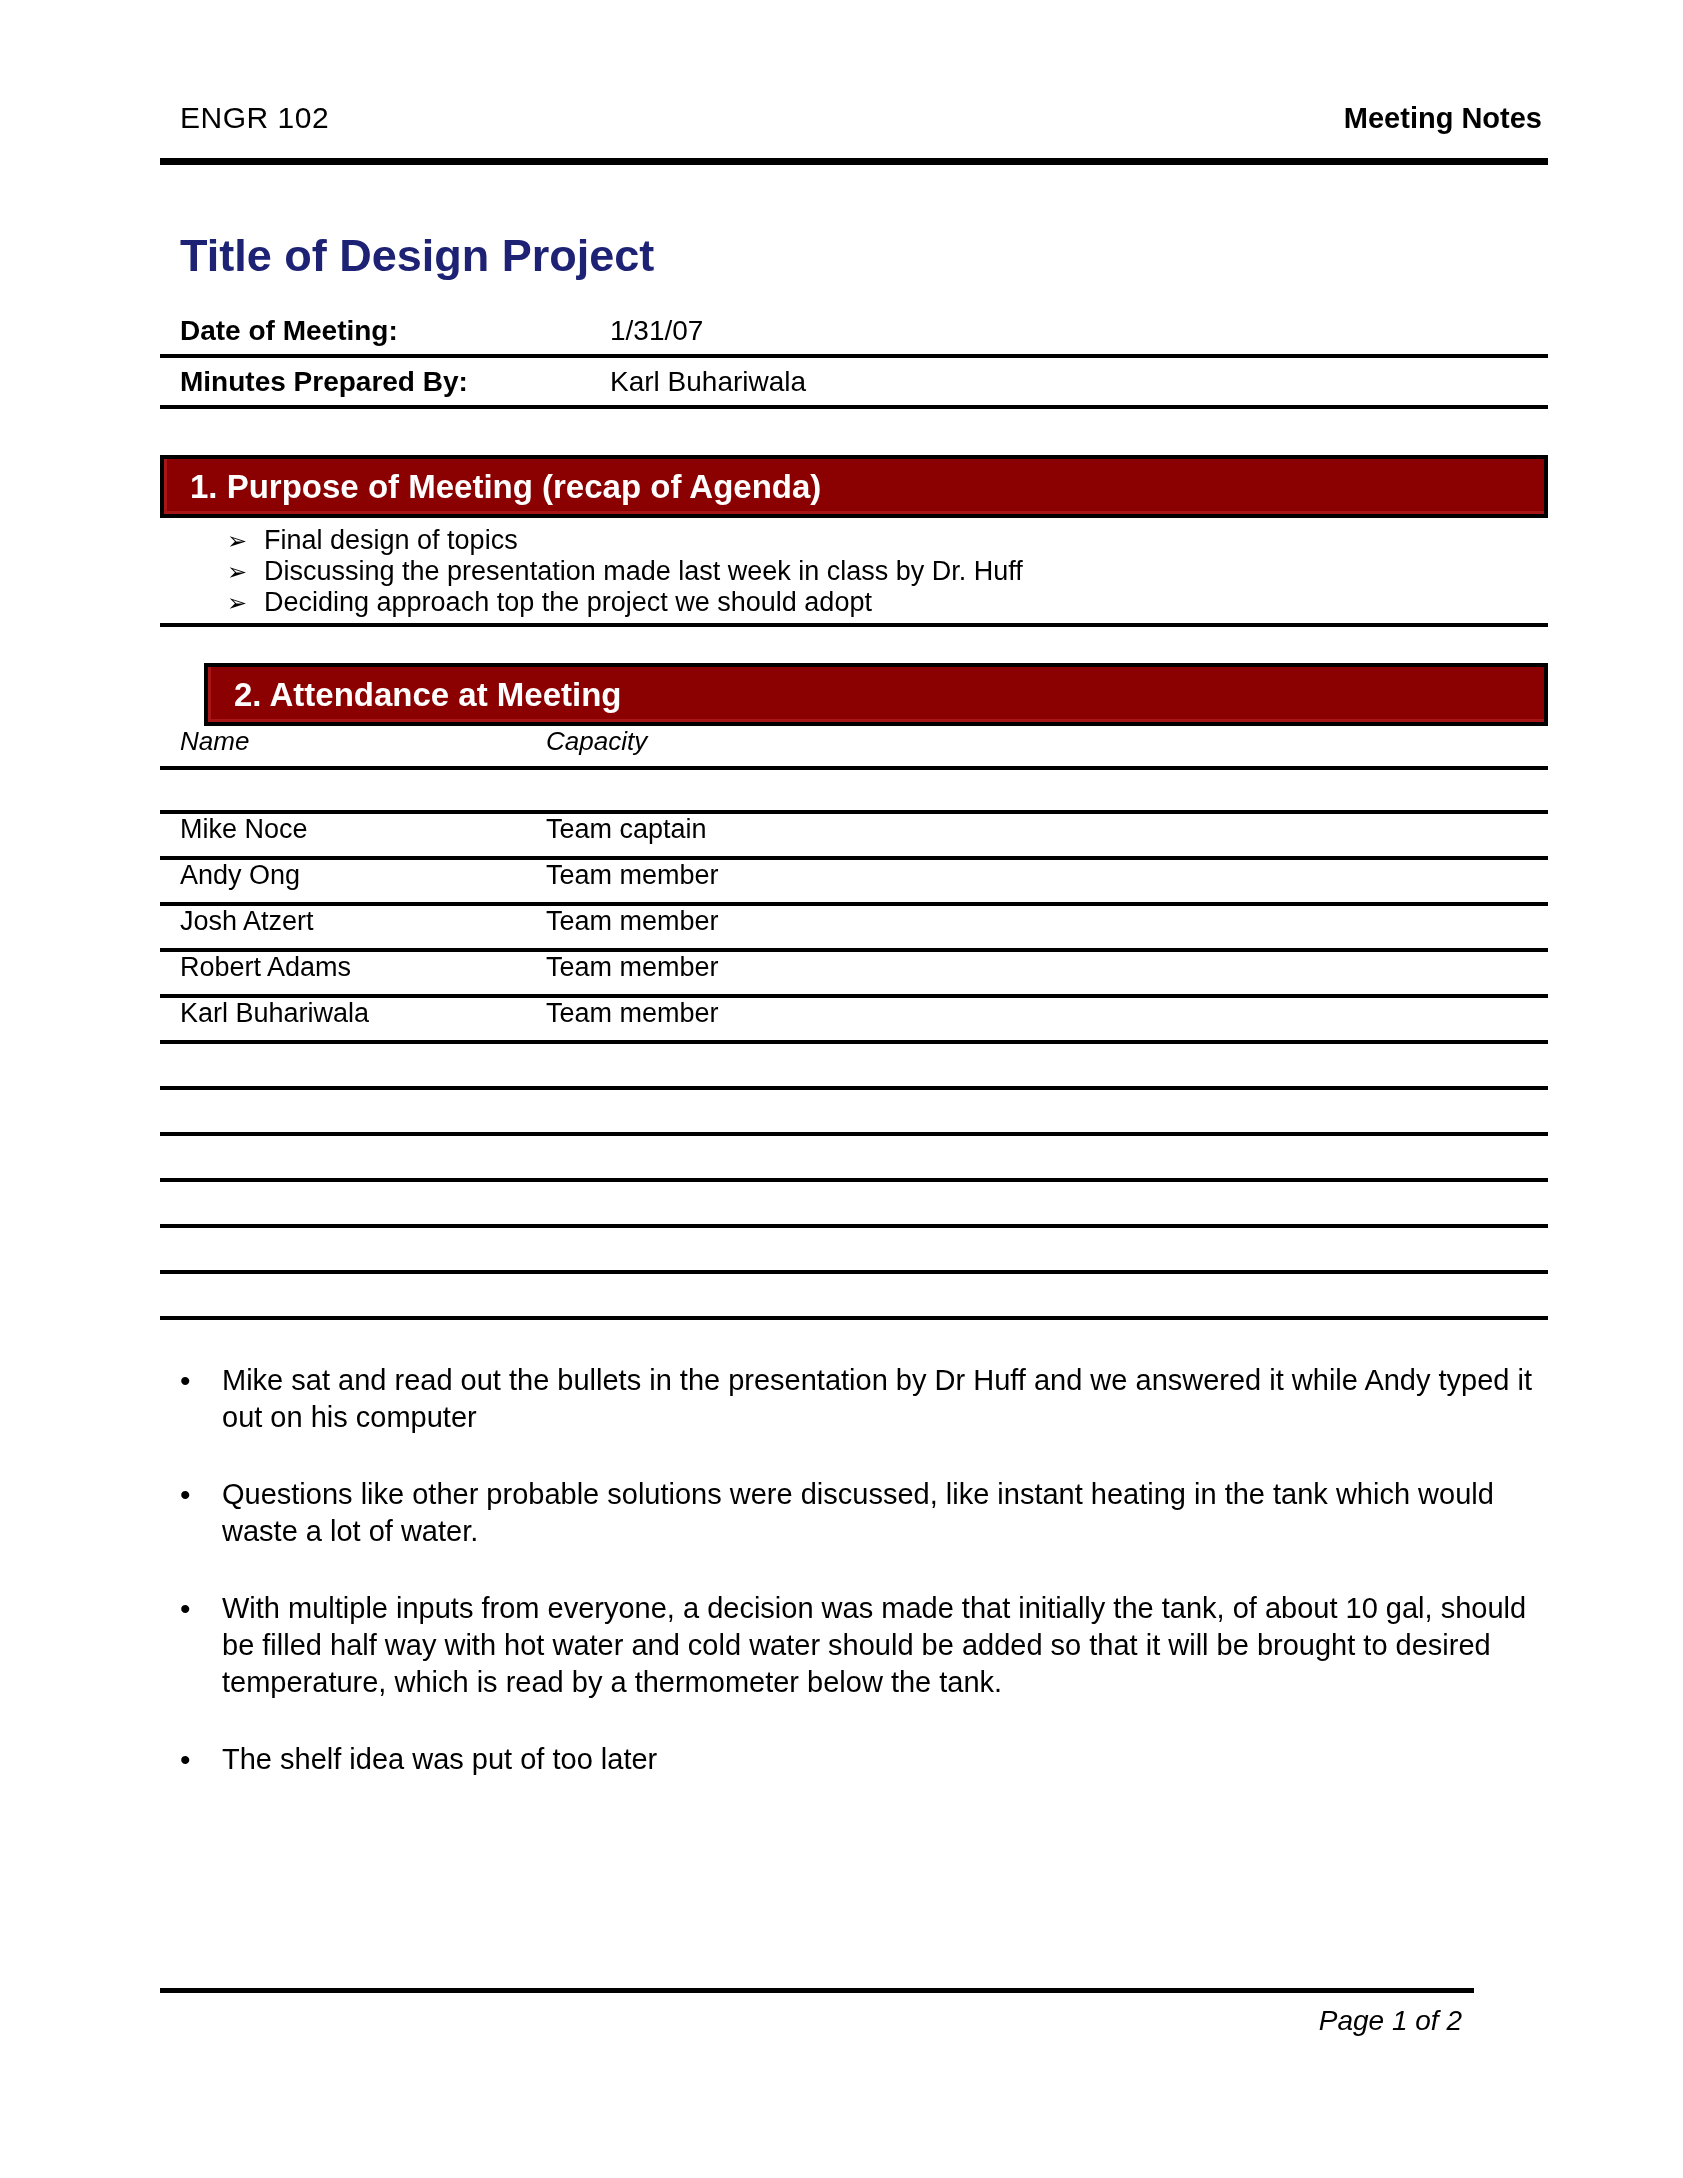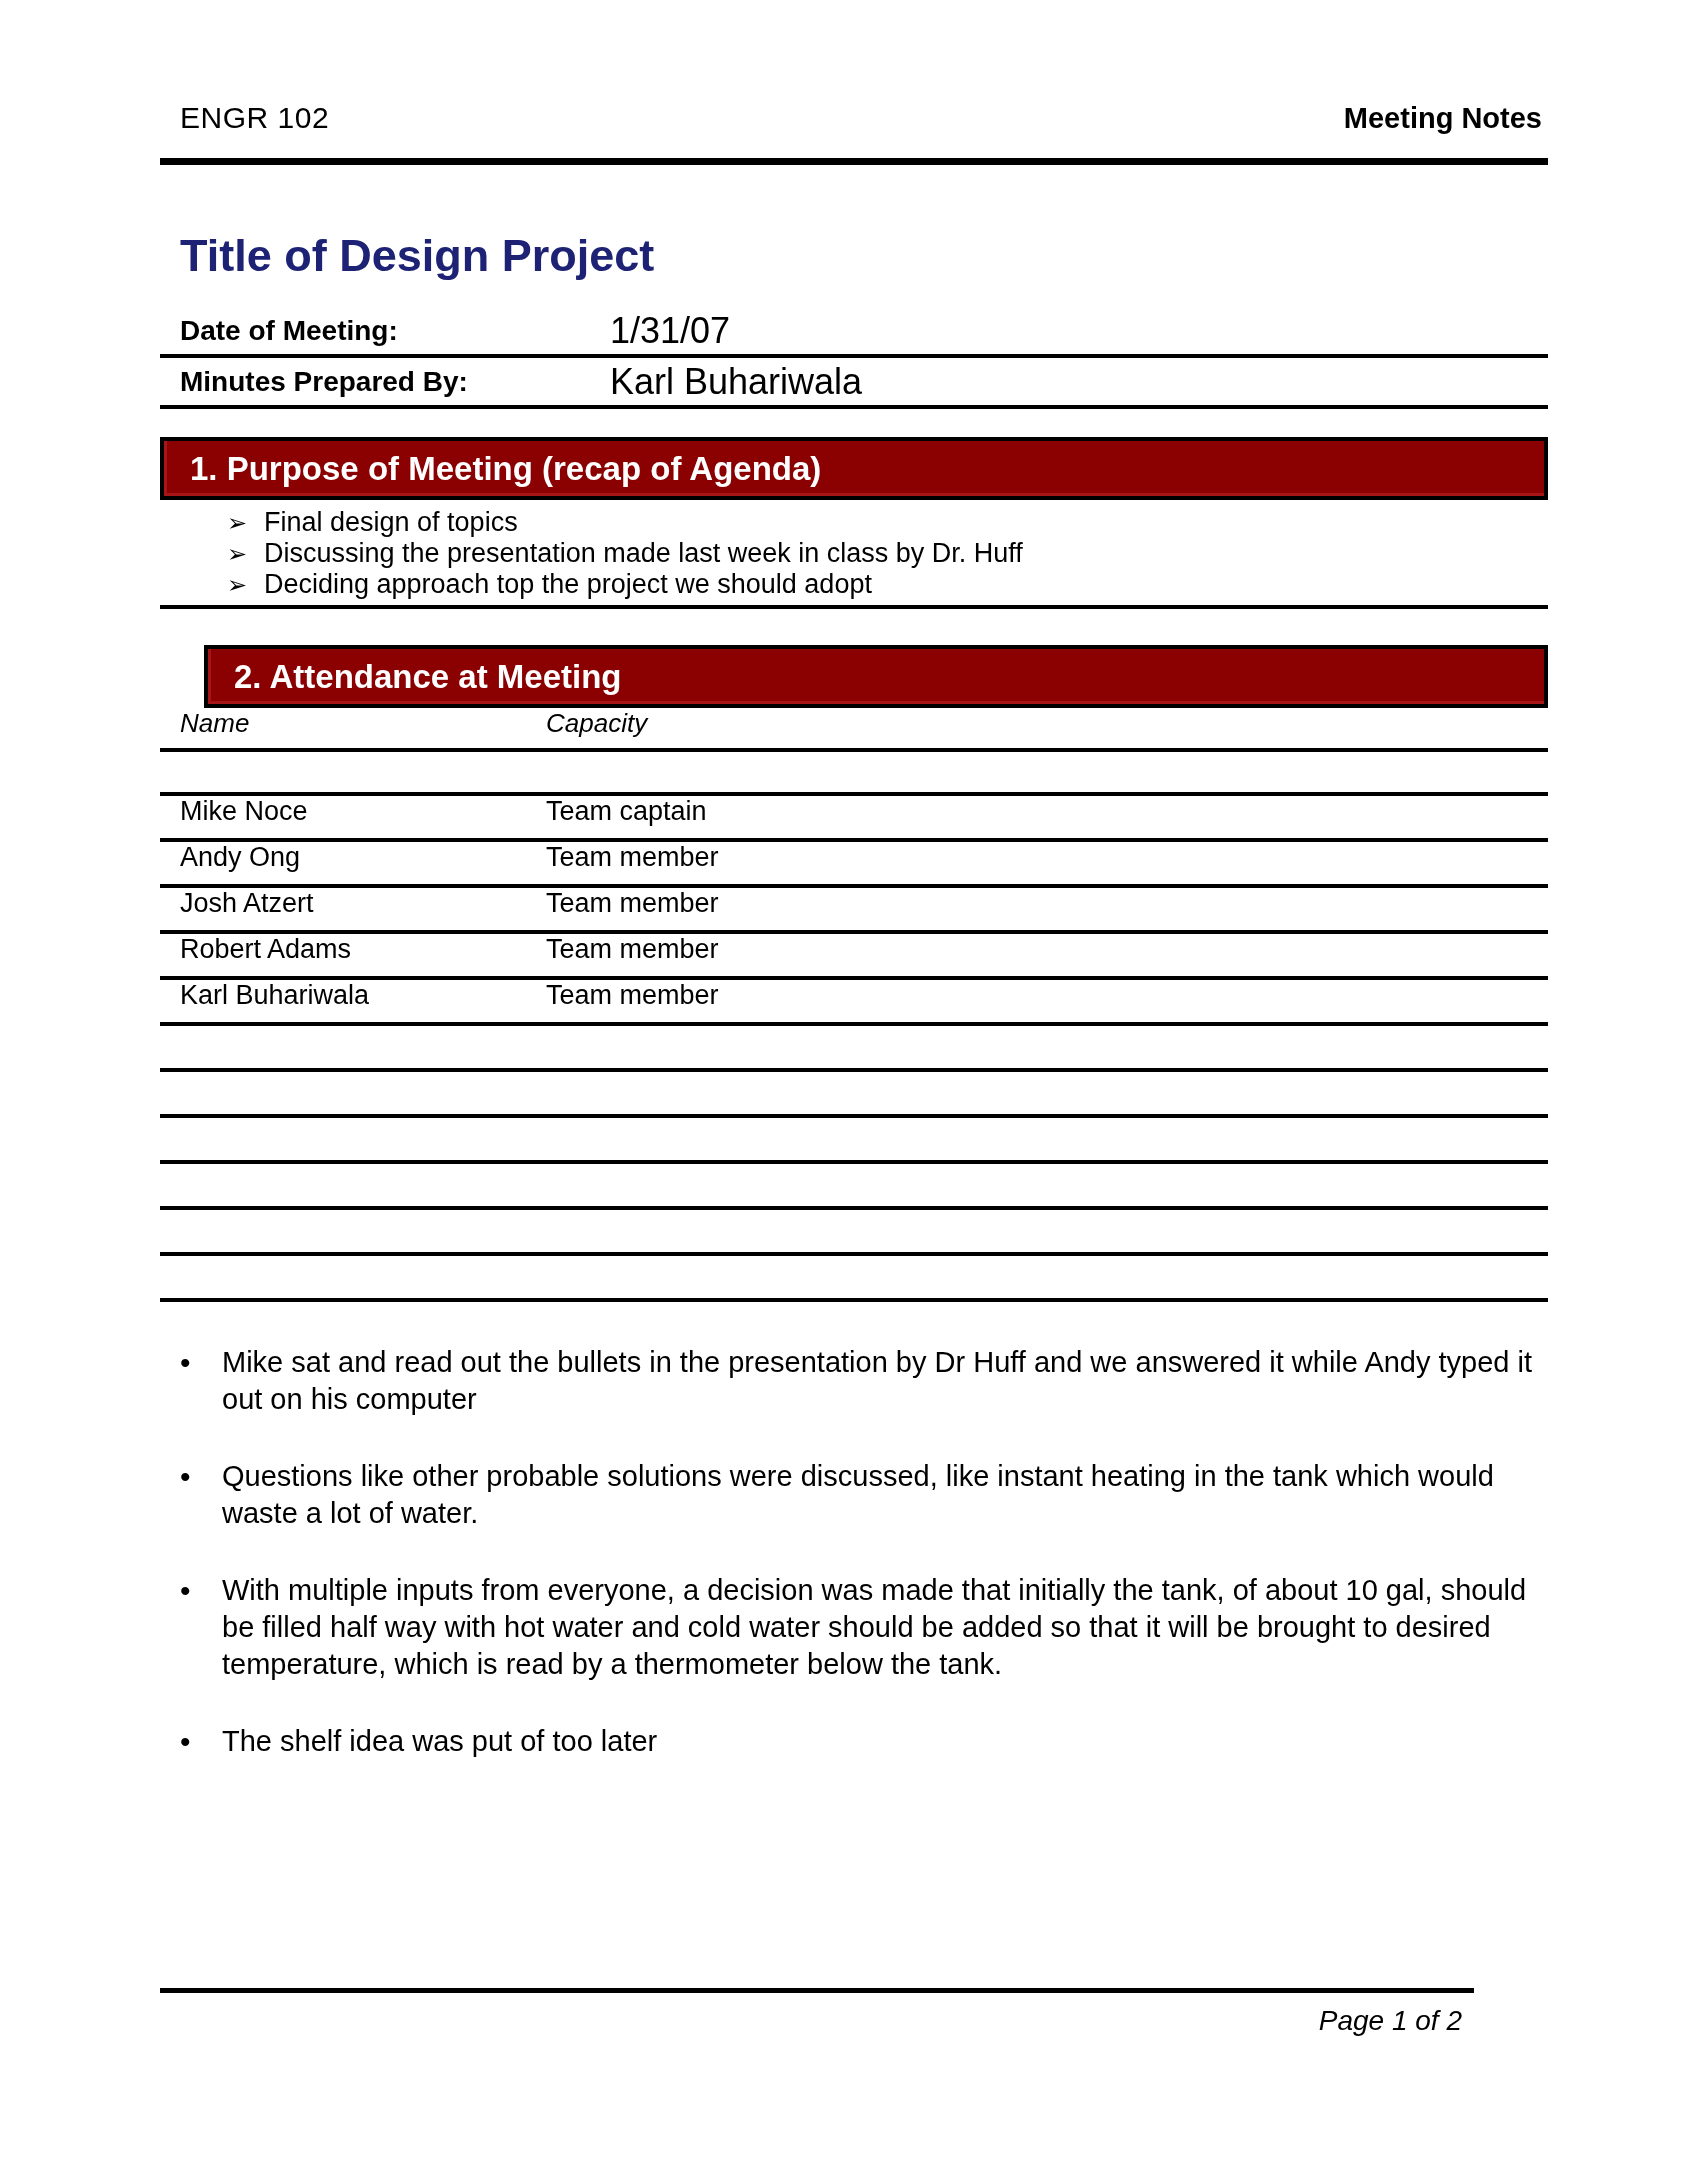--- a/index.html
+++ b/index.html
@@ -20,31 +20,31 @@
   .hdr-right { font-size:29px; font-weight:bold; padding-right:6px; }
   .hdr-rule { height:7px; background:#000; margin-top:23px; }
 
   
   .doc-title { margin-top:65px; font-size:45px; font-weight:bold; line-height:51px; padding-left:20px; }
 
   
   .meta { margin-top:26px; }
   .meta-row { display:flex; height:51px; align-items:center; border-bottom:4px solid #000; }
   .meta-label { width:450px; padding-left:20px; font-weight:bold; font-size:28px; }
-  .meta-value { font-size:36px; }
+  .meta-value { font-size:28px; }
 
   
   .bar {
     height:63px; border:4px solid #000;
     display:flex; align-items:center;
     padding-left:26px;
     color:#fff; font-weight:bold; font-size:33px;
     box-shadow:inset 3px -3px 0 0 rgba(190,40,40,.55);
   }
-  .bar1 { margin-top:28px; }
+  .bar1 { margin-top:46px; }
   .bar2 { margin-top:36px;margin-left:44px; }
   .bar3 { margin-top:38px; }
 
   
   .agenda { margin-top:7px; list-style:none; }
   .agenda li { display:flex; font-size:27px; line-height:31px; }
   .agenda .arrow { width:37px; margin-left:67px; font-size:24px; }
   .agenda-rule { height:4px; background:#000; margin-top:5px; }
 
   

